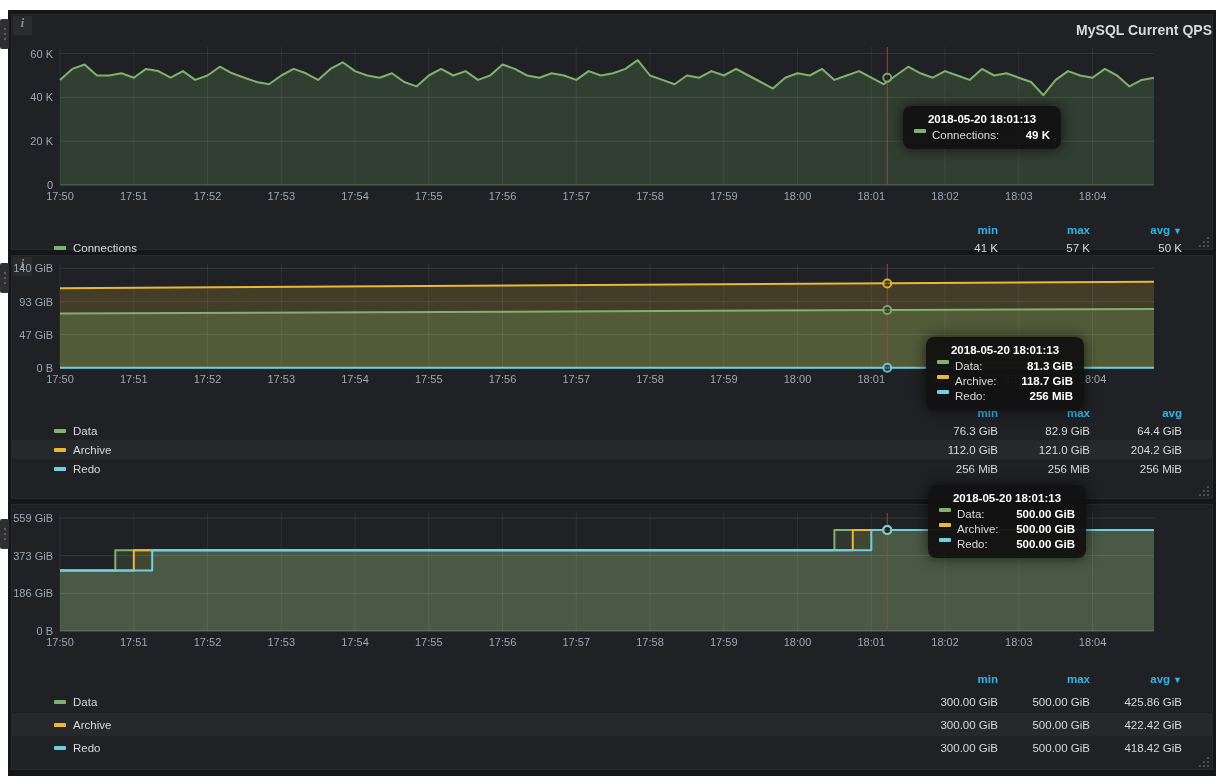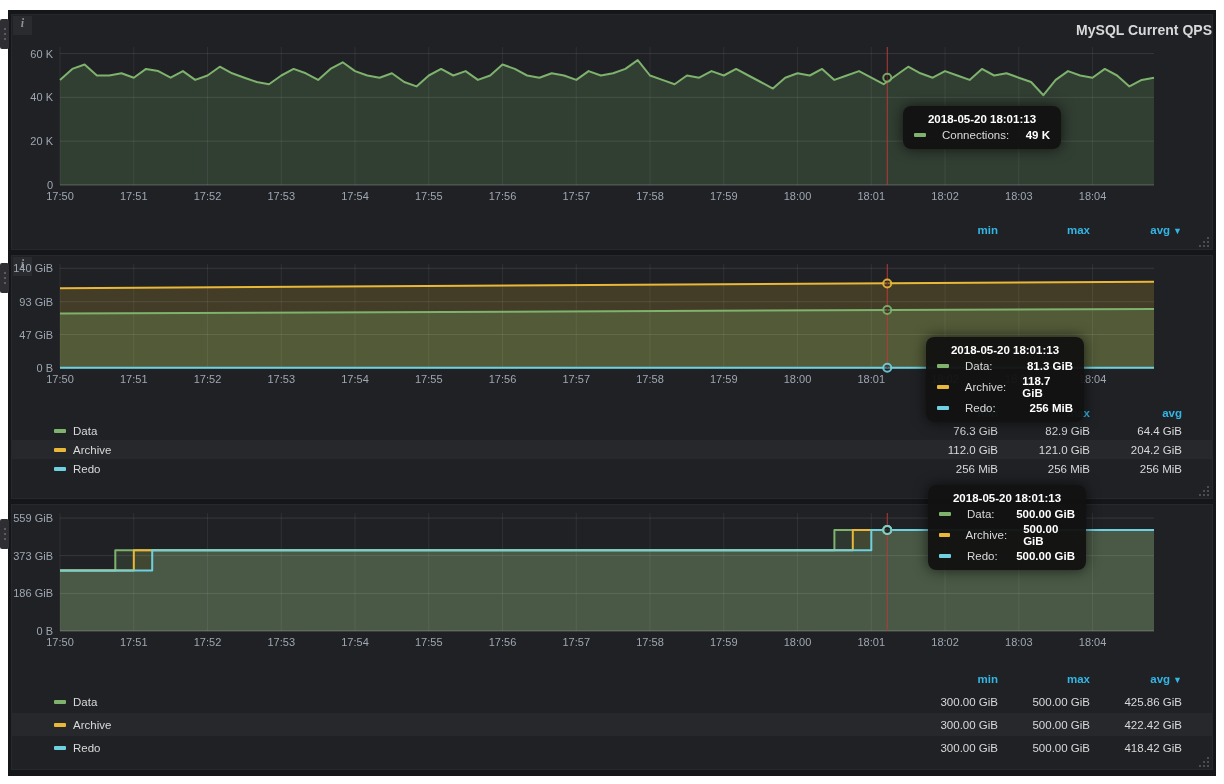--- a/index.html
+++ b/index.html
@@ -26,21 +26,21 @@
   .lhead span { text-align:right; cursor:pointer; }
   .stat-val { text-align:right; }
   .lname { display:flex; align-items:center; gap:7px; cursor:pointer; }
   .dash-swatch { display:inline-block; width:12px; height:4px; border-radius:1px; }
   .caret { font-size:9px; margin-left:3px; }
   
   .tooltip { position:absolute; background:rgba(18,18,18,0.96); border-radius:8px;
              padding:7px 11px 8px; box-shadow:0 0 14px rgba(0,0,0,0.65); z-index:20;
              font-size:11.5px; color:#d8d9da; width:158px; }
   .tt-time { text-align:center; font-weight:bold; color:#ffffff; margin-bottom:4px; }
-  .tt-row { display:flex; align-items:center; gap:16px; margin-top:3px; }
+  .tt-row { display:flex; align-items:flex-start; gap:6px; margin-top:3px; }
   .tt-val { margin-left:auto; font-weight:bold; color:#ffffff; }
   
   .drag-handle { position:absolute; left:0; width:9px; height:30px; background:#2f2f33;
                  border-radius:2px; display:flex; flex-direction:column; align-items:center;
                  justify-content:center; gap:3px; z-index:5; cursor:grab; }
   .drag-handle i { width:2px; height:2px; background:#6b6b71; border-radius:50%; }
   .resize-handle { position:absolute; right:2px; bottom:2px; cursor:nwse-resize; }
 </style>
 </head>
 <body>
@@ -96,20 +96,26 @@
           <text x="41" y="62.38095238095238" text-anchor="end" class="axis">40 K</text>
           <text x="41" y="18.571428571428584" text-anchor="end" class="axis">60 K</text>
         </svg>
       </div>
     <div class="legend">
         <div class="lrow lhead">
           <span></span>
           <span>min</span>
           <span>max</span>
           <span>avg<span class="caret">▼</span></span>
+        </div>
+        <div class="lrow">
+          <span class="lname"><i class="dash-swatch" style="background: rgb(126, 178, 109);"></i>Connections</span>
+          <span class="stat-val">41 K</span>
+          <span class="stat-val">57 K</span>
+          <span class="stat-val">50 K</span>
         </div>
       </div>
     <svg class="resize-handle" width="11" height="11">
       <g fill="#5a5c60">
           <circle cx="9" cy="2" r="1"></circle>
           <circle cx="9" cy="6" r="1"></circle>
           <circle cx="5" cy="6" r="1"></circle>
           <circle cx="9" cy="10" r="1"></circle>
           <circle cx="5" cy="10" r="1"></circle>
           <circle cx="1" cy="10" r="1"></circle>

